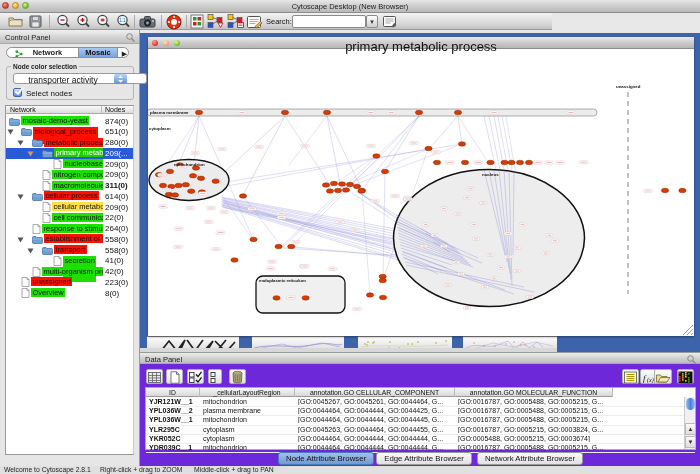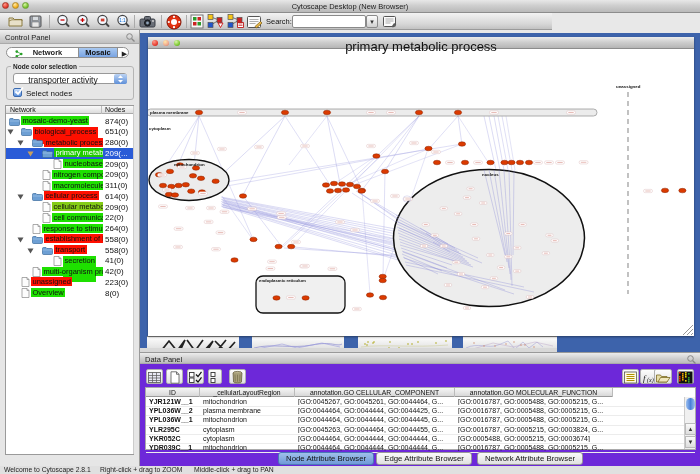--- a/index.html
+++ b/index.html
@@ -486,21 +486,21 @@
           <path d="M2 1.8 L7 4.5 L2 7.2" fill="none" stroke="#2aa02a" stroke-width="0.8"></path>
         </svg>
      <span style="margin-left:10px;">Network</span>
    </div>
    <div class="abs" style="left:71px;top:0;width:40px;height:11px;background:linear-gradient(#a8c8f0,#6f9ce0);border-left:1px solid #8f8f8f;border-right:1px solid #8f8f8f;text-align:center;font-size:7.5px;font-weight:bold;color:#111;line-height:10px;">Mosaic</div>
    <div class="abs" style="left:112px;top:0;width:11px;height:11px;font-size:7px;color:#222;text-align:center;line-height:11px;">▶</div>
  </div>
 
  <div class="abs" style="left:6px;top:36px;width:128px;height:34px;border:1px solid #b5b5b5;border-radius:3px;"></div>
  <div class="abs" style="left:11px;top:33px;background:#e6e6e6;padding:0 2px;font-size:6.5px;font-weight:bold;color:#222;">Node color selection</div>
- <div class="abs" style="left:13px;top:43px;width:114px;height:11px;background:#fff;border:1px solid #999;border-radius:3px;">
+ <div class="abs" style="left:13px;top:43px;width:134px;height:11px;background:#fff;border:1px solid #999;border-radius:3px;">
    <div class="abs" style="left:0;top:1px;width:98px;text-align:center;font-size:8.5px;color:#111;">transporter activity</div>
    <div class="abs" style="left:100px;top:0px;width:13px;height:10px;background:linear-gradient(#bcd4f5,#5e8fd8);border-radius:2px;line-height:0;">
      <svg width="13" height="10" viewBox="0 0 13 10">
           <path d="M6.5 1.2 L9 4 L4 4 Z" fill="#fff"></path>
           <path d="M6.5 8.8 L9 6 L4 6 Z" fill="#fff"></path>
         </svg>
    </div>
  </div>
  <div class="abs" style="left:13px;top:58px;width:9px;height:9px;background:linear-gradient(#cfe2fa,#5a90dd);border:1px solid #3a6ab0;border-radius:2px;"></div>
  <svg class="abs" style="left:13px;top:55px;" width="12" height="12" viewBox="0 0 12 12">
@@ -570,39 +570,39 @@
           </svg></div>
         <span class="abs" style="left:46px;top:0.5px;max-width:51px;overflow:hidden;white-space:nowrap;background:#1ee000;color:#111;font-size:7.5px;padding:0 1.5px;height:9px;line-height:9px;">nitrogen compo</span>
         <span class="abs" style="left:99px;top:1px;font-size:8px;color:#111;">209(0)</span>
       </div>
       <div class="abs" style="left:0px;top:74.0px;width:127px;height:10.75px;">
         <div class="abs" style="left:36px;top:0.5px;line-height:0;"><svg width="9" height="10" viewBox="0 0 9 10">
             <path d="M1 0.5 L6 0.5 L8 2.5 L8 9.5 L1 9.5 Z" fill="#fdfdfd" stroke="#888" stroke-width="0.7"></path>
             <path d="M6 0.5 L6 2.5 L8 2.5" fill="none" stroke="#888" stroke-width="0.7"></path>
           </svg></div>
         <span class="abs" style="left:46px;top:0.5px;max-width:51px;overflow:hidden;white-space:nowrap;background:#1ee000;color:#111;font-size:7.5px;padding:0 1.5px;height:9px;line-height:9px;">macromolecule</span>
-        <span class="abs" style="left:99px;top:1px;font-size:8px;color:#111;">311(0)</span>
+        <span class="abs" style="left:99px;top:1px;font-size:8px;color:#111;font-weight:bold;">311(0)</span>
       </div>
       <div class="abs" style="left:0px;top:84.8px;width:127px;height:10.75px;">
         <svg class="abs" style="left:11px;top:3px;" width="7" height="6" viewBox="0 0 7 6">
           <path d="M0.5 0.5 L6.5 0.5 L3.5 5.5 Z" fill="#555"></path>
         </svg>
         <div class="abs" style="left:26px;top:1px;line-height:0;"><svg width="11" height="9" viewBox="0 0 11 9">
             <path d="M0.5 2.5 Q0.5 1.5 1.5 1.5 L4 1.5 L5 2.5 L9.5 2.5 Q10.5 2.5 10.5 3.5 L10.5 7.5 Q10.5 8.5 9.5 8.5 L1.5 8.5 Q0.5 8.5 0.5 7.5 Z" fill="#6d9fd4" stroke="#3a6a9e" stroke-width="0.7"></path>
             <path d="M0.5 4 L10.5 4" stroke="#9cc0e4" stroke-width="0.8"></path>
           </svg></div>
         <span class="abs" style="left:38px;top:0.5px;max-width:59px;overflow:hidden;white-space:nowrap;background:#ff0f00;color:#111;font-size:7.5px;padding:0 1.5px;height:9px;line-height:9px;">cellular process</span>
         <span class="abs" style="left:99px;top:1px;font-size:8px;color:#111;">614(0)</span>
       </div>
       <div class="abs" style="left:0px;top:95.5px;width:127px;height:10.75px;">
         <div class="abs" style="left:36px;top:0.5px;line-height:0;"><svg width="9" height="10" viewBox="0 0 9 10">
             <path d="M1 0.5 L6 0.5 L8 2.5 L8 9.5 L1 9.5 Z" fill="#fdfdfd" stroke="#888" stroke-width="0.7"></path>
             <path d="M6 0.5 L6 2.5 L8 2.5" fill="none" stroke="#888" stroke-width="0.7"></path>
           </svg></div>
-        <span class="abs" style="left:46px;top:0.5px;max-width:51px;overflow:hidden;white-space:nowrap;background:#84cc16;color:#111;font-size:7.5px;padding:0 1.5px;height:9px;line-height:9px;">cellular metabo</span>
+        <span class="abs" style="left:46px;top:0.5px;max-width:51px;overflow:hidden;white-space:nowrap;background:#fde047;color:#111;font-size:7.5px;padding:0 1.5px;height:9px;line-height:9px;">cellular metabo</span>
         <span class="abs" style="left:99px;top:1px;font-size:8px;color:#111;">209(0)</span>
       </div>
       <div class="abs" style="left:0px;top:106.2px;width:127px;height:10.75px;">
         <div class="abs" style="left:36px;top:0.5px;line-height:0;"><svg width="9" height="10" viewBox="0 0 9 10">
             <path d="M1 0.5 L6 0.5 L8 2.5 L8 9.5 L1 9.5 Z" fill="#fdfdfd" stroke="#888" stroke-width="0.7"></path>
             <path d="M6 0.5 L6 2.5 L8 2.5" fill="none" stroke="#888" stroke-width="0.7"></path>
           </svg></div>
         <span class="abs" style="left:46px;top:0.5px;max-width:51px;overflow:hidden;white-space:nowrap;background:#1ee000;color:#111;font-size:7.5px;padding:0 1.5px;height:9px;line-height:9px;">cell communicat</span>
         <span class="abs" style="left:99px;top:1px;font-size:8px;color:#111;">22(0)</span>
       </div>

